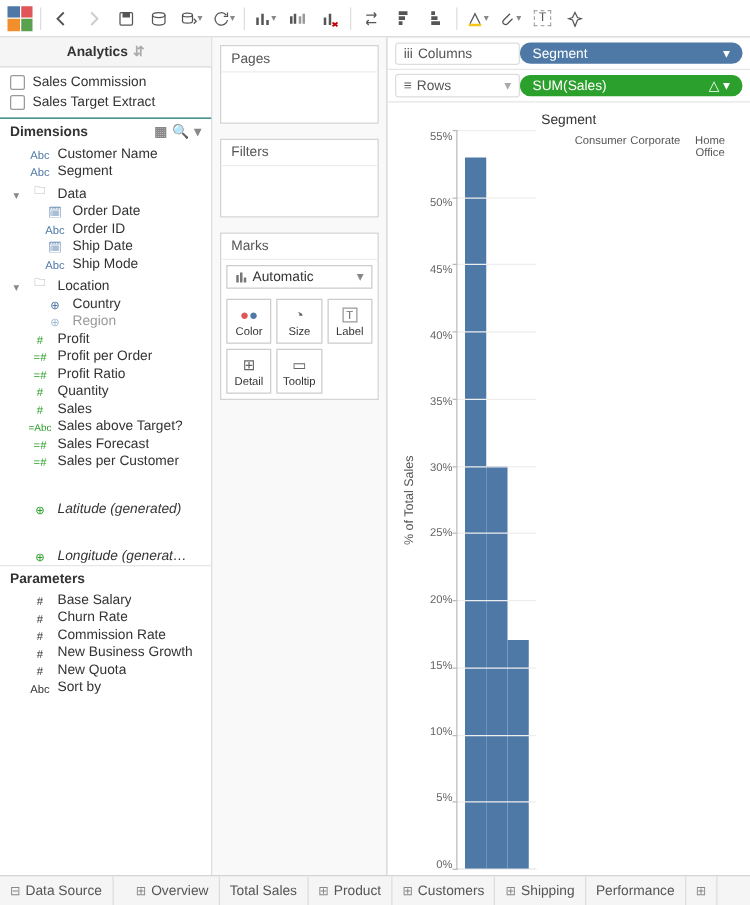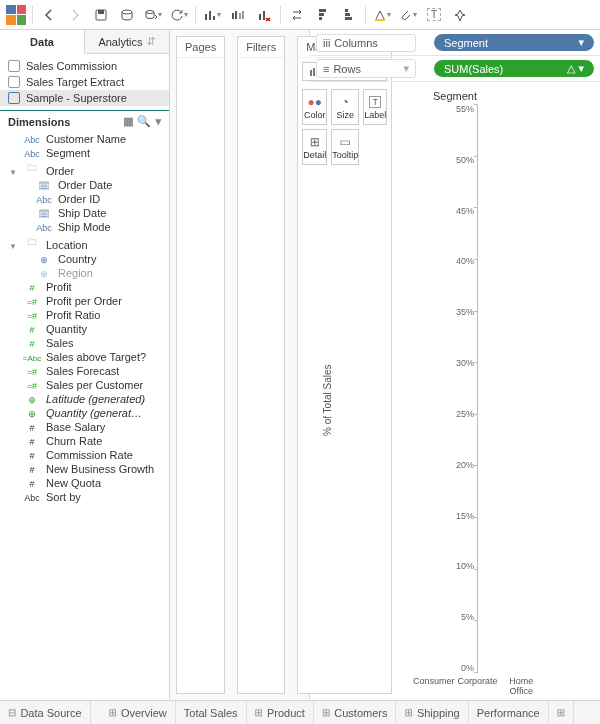--- a/index.html
+++ b/index.html
@@ -5,60 +5,60 @@
   * { box-sizing: border-box; margin: 0; padding: 0; font-family: -apple-system, "Segoe UI", Arial, sans-serif; }
   body { width: 600px; height: 724px; background: #fff; font-size: 11px; color: #333; overflow: hidden; display: flex; flex-direction: column; }
   .toolbar { height: 30px; border-bottom: 1px solid #d4d4d4; display: flex; align-items: center; padding: 0 4px; gap: 2px; }
   .tb-btn { width: 24px; height: 24px; display: flex; align-items: center; justify-content: center; color: #555; cursor: pointer; }
   .tb-sep { width: 1px; height: 18px; background: #ddd; margin: 0 2px; }
   .logo { width: 20px; height: 20px; display: grid; grid-template-columns: 1fr 1fr; grid-template-rows: 1fr 1fr; gap: 1px; }
   .logo div:nth-child(1){background:#4e79a7;} .logo div:nth-child(2){background:#e15759;} .logo div:nth-child(3){background:#f28e2b;} .logo div:nth-child(4){background:#59a14f;}
   .main { flex: 1; display: flex; min-height: 0; }
   .sidebar { width: 170px; border-right: 1px solid #d4d4d4; display: flex; flex-direction: column; min-height: 0; }
   .side-tabs { display: flex; height: 24px; border-bottom: 1px solid #d4d4d4; }
-  .side-tab { flex: 1; display: flex; align-items: center; justify-content: center; font-size: 11px; border-right: 1px solid #d4d4d4; background: #f5f5f5; cursor: pointer; }
+  .side-tab { flex: 1; display: flex; align-items: center; justify-content: center; font-size: 11px; border-right: 1px solid #d4d4d4; background: #f5f5f5; cursor: pointer; font-weight: bold; }
   .side-tab.active { background: #fff; font-weight: bold; border-bottom: 1px solid #fff; margin-bottom: -1px; }
   .side-tab:last-child{border-right:none;}
   .ds-list { padding: 4px 0; border-bottom: 1px solid #0f766e;}
   .ds-item { display: flex; align-items: center; gap: 6px; padding: 2px 8px; font-size: 11px; cursor: pointer; }
   .ds-item.sel { background: #e8e8e8; }
   .ds-ico { width: 12px; height: 12px; border: 1px solid #999; border-radius: 2px; }
   .sec-head { display: flex; align-items: center; justify-content: space-between; padding: 4px 8px; font-size: 11px; font-weight: bold; }
   .sec-head .ctl { display:flex; gap:4px; color:#888; }
   .field-list { overflow: hidden; }
   .field { display: flex; align-items: flex-end; gap: 4px; padding: 1px 4px 1px 8px; font-size: 11px; cursor: pointer; white-space: nowrap; }
   .field .caret { width: 10px; text-align: center; color: #888; font-size: 9px; }
   .field .blank { width: 10px; }
   .field .ic { width: 20px; font-size: 9px; text-align: center; }
   .dim { color: #4e79a7; }
   .meas { color: #2ca02c; }
   .param { color: #333; }
   .fname { color: #333; overflow:hidden; text-overflow:ellipsis;}
-  .fname.italic { font-style: italic; }
+  .fname.italic { font-style: italic; margin-top: 24px; }
   .indent1 { padding-left: 20px; }
-  .middle { width: 140px; display: flex; flex-direction: row; border-right: 1px solid #d4d4d4; background:#f9f9f9; }
+  .middle { width: 140px; display: flex; flex-direction: column; border-right: 1px solid #d4d4d4; background:#f9f9f9; }
   .card { margin: 6px; border: 1px solid #d4d4d4; background:#fff; }
   .card-title { padding: 4px 8px; font-size: 11px; color: #555; border-bottom: 1px solid #eee; }
   .card-body { min-height: 40px; }
   .marks-auto { margin: 4px; border: 1px solid #ccc; padding: 2px 6px; display: flex; justify-content: space-between; align-items: center; font-size: 11px; cursor:pointer;}
   .marks-grid { display: grid; grid-template-columns: repeat(3, 1fr); gap: 4px; padding: 4px; }
   .mk { border: 1px solid #ccc; text-align: center; padding: 4px 0; font-size: 9px; cursor:pointer;}
   .mk-ic { height:16px; display:flex; align-items:center; justify-content:center; font-size:12px; color:#666;}
   .worksheet { flex: 1; display: flex; flex-direction: column; min-width:0;}
-  .shelf-row { display: flex; align-items: center; height: 26px; border-bottom: 1px solid #e5e5e5; padding: 0 6px; gap:18px;}
+  .shelf-row { display: flex; align-items: center; height: 26px; border-bottom: 1px solid #e5e5e5; padding: 0 6px; gap:0;}
   .shelf-label { display:flex; align-items:center; gap:4px; font-size: 11px; color: #555; width:100px; border:1px solid #ddd; padding:2px 6px; border-radius:3px; background:#fff; cursor:pointer;}
   .pill { flex:1; border-radius: 10px; padding: 2px 10px; font-size: 11px; color: #fff; display:flex; justify-content:space-between; align-items:center; cursor:pointer;}
   .pill.dimp { background: #4e79a7; }
   .pill.measp { background: #2ca02c; }
   .sheet-area { flex:1; padding: 6px 10px 4px 10px; display:flex; flex-direction:column; min-height:0;}
   .sheet-title { font-size: 18px; color:#555; margin-bottom:2px;}
   .chart-title { text-align:center; font-size:11px; color:#333; margin:2px 0;}
   .chart-wrap { flex:1; display:flex; min-height:0;}
   .ylabel { writing-mode: vertical-rl; transform: rotate(180deg); text-align:center; font-size:10px; color:#555; padding:0 2px;}
-  .plot { flex:1; display:flex; flex-direction:column; min-height:0;align-items:center;}
+  .plot { flex:1; display:flex; flex-direction:row; min-height:0;}
   .axes { flex:1; display:flex; min-height:0;}
   .yticks { width:30px; display:flex; flex-direction:column; justify-content:space-between; text-align:right; font-size:9px; color:#666; padding-right:3px;}
   .gridarea { flex:1; position:relative; border-left:1px solid #bbb; border-bottom:1px solid #bbb;}
   .gridline { position:absolute; left:0; right:0; border-top:1px solid #eee; pointer-events:none;}
   .tickmark { position:absolute; left:-4px; width:4px; border-top:1px solid #bbb; pointer-events:none;}
   .bars { position:absolute; inset:0; display:flex; align-items:flex-end; justify-content:space-around; padding:0 6px;}
   .bar { width:38px; background:#4e79a7;}
   .xticks { display:flex; padding-left:30px;}
   .xt { flex:1; text-align:center; font-size:9px; color:#555; padding-top:3px;}
   .bottom-tabs { height:24px; border-top:1px solid #d4d4d4; display:flex; align-items:center; background:#f5f5f5; overflow:hidden;}
@@ -181,38 +181,33 @@
       <svg width="14" height="14" viewBox="0 0 14 14">
         <path d="M7 2 L9 6 L12 7 L9 8 L7 13 L5 8 L2 7 L5 6 Z" stroke="#555" fill="none"></path>
       </svg>
     </div>
 </div>
 
 <div class="main">
 
   <div class="sidebar">
     <div class="side-tabs">
-      <div class="side-tab active">Data</div>
       <div class="side-tab">
           <span>Analytics</span>
           <span style="margin-left:4px;color:#aaa;">⇵</span>
         </div>
     </div>
     <div class="ds-list">
       <div class="ds-item">
           <span class="ds-ico"></span>
           <span>Sales Commission</span>
         </div>
       <div class="ds-item">
           <span class="ds-ico"></span>
           <span>Sales Target Extract</span>
-        </div>
-      <div class="ds-item sel">
-          <span class="ds-ico" style="background:#e8e8e8;border-color:#4e79a7;"></span>
-          <span>Sample - Superstore</span>
         </div>
     </div>
 
     <div class="sec-head">
       <span>Dimensions</span>
       <span class="ctl">
           <span>▦</span>
           <span>🔍</span>
           <span>▾</span>
         </span>
@@ -224,21 +219,21 @@
           <span class="fname">Customer Name</span>
         </div>
       <div class="field">
           <span class="blank"></span>
           <span class="ic dim">Abc</span>
           <span class="fname">Segment</span>
         </div>
       <div class="field">
           <span class="caret">▾</span>
           <span class="ic" style="color:#888;">🗀</span>
-          <span class="fname">Order</span>
+          <span class="fname">Data</span>
         </div>
       <div class="field indent1">
           <span class="blank"></span>
           <span class="ic dim">🗓</span>
           <span class="fname">Order Date</span>
         </div>
       <div class="field indent1">
           <span class="blank"></span>
           <span class="ic dim">Abc</span>
           <span class="fname">Order ID</span>
@@ -312,24 +307,27 @@
           <span class="fname">Sales per Customer</span>
         </div>
       <div class="field">
           <span class="blank"></span>
           <span class="ic meas">⊕</span>
           <span class="fname italic">Latitude (generated)</span>
         </div>
       <div class="field">
           <span class="blank"></span>
           <span class="ic meas">⊕</span>
-          <span class="fname italic">Quantity (generat…</span>
-        </div>
-    </div>
-
+          <span class="fname italic">Longitude (generat…</span>
+        </div>
+    </div>
+
+    <div class="sec-head" style="border-top:1px solid #e5e5e5;">
+      <span>Parameters</span>
+    </div>
     <div class="field-list">
       <div class="field">
           <span class="blank"></span>
           <span class="ic param">#</span>
           <span class="fname">Base Salary</span>
         </div>
       <div class="field">
           <span class="blank"></span>
           <span class="ic param">#</span>
           <span class="fname">Churn Rate</span>

